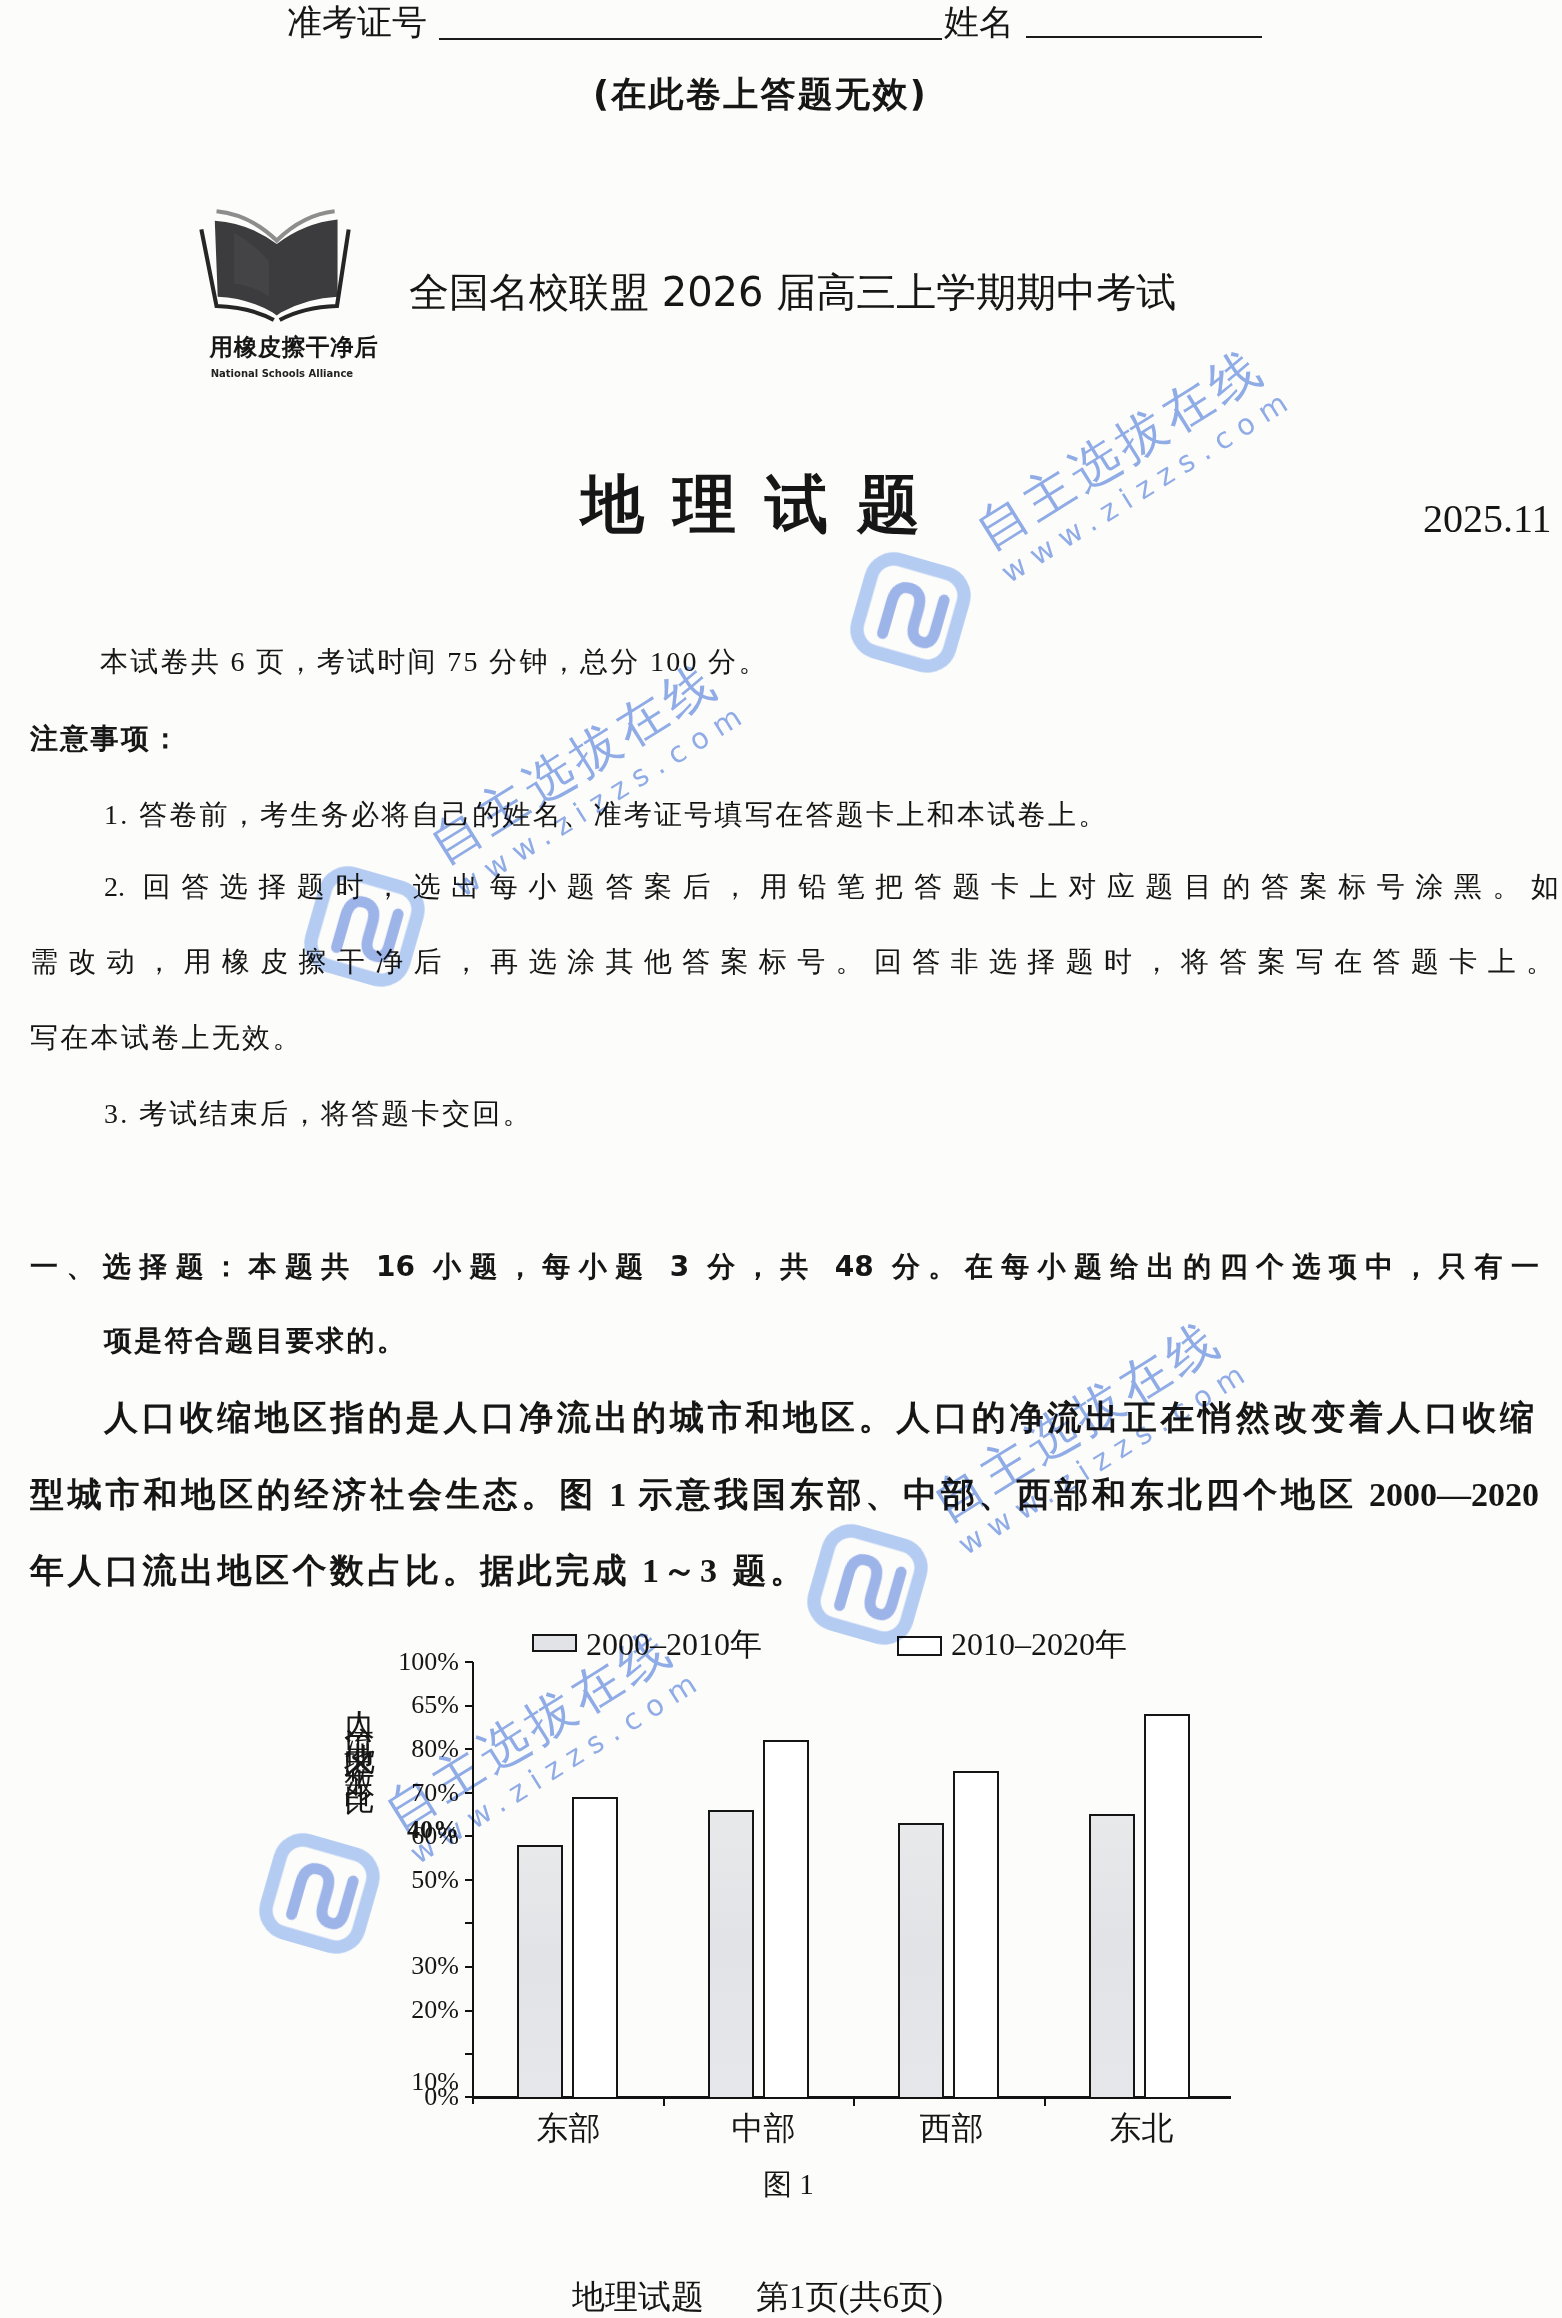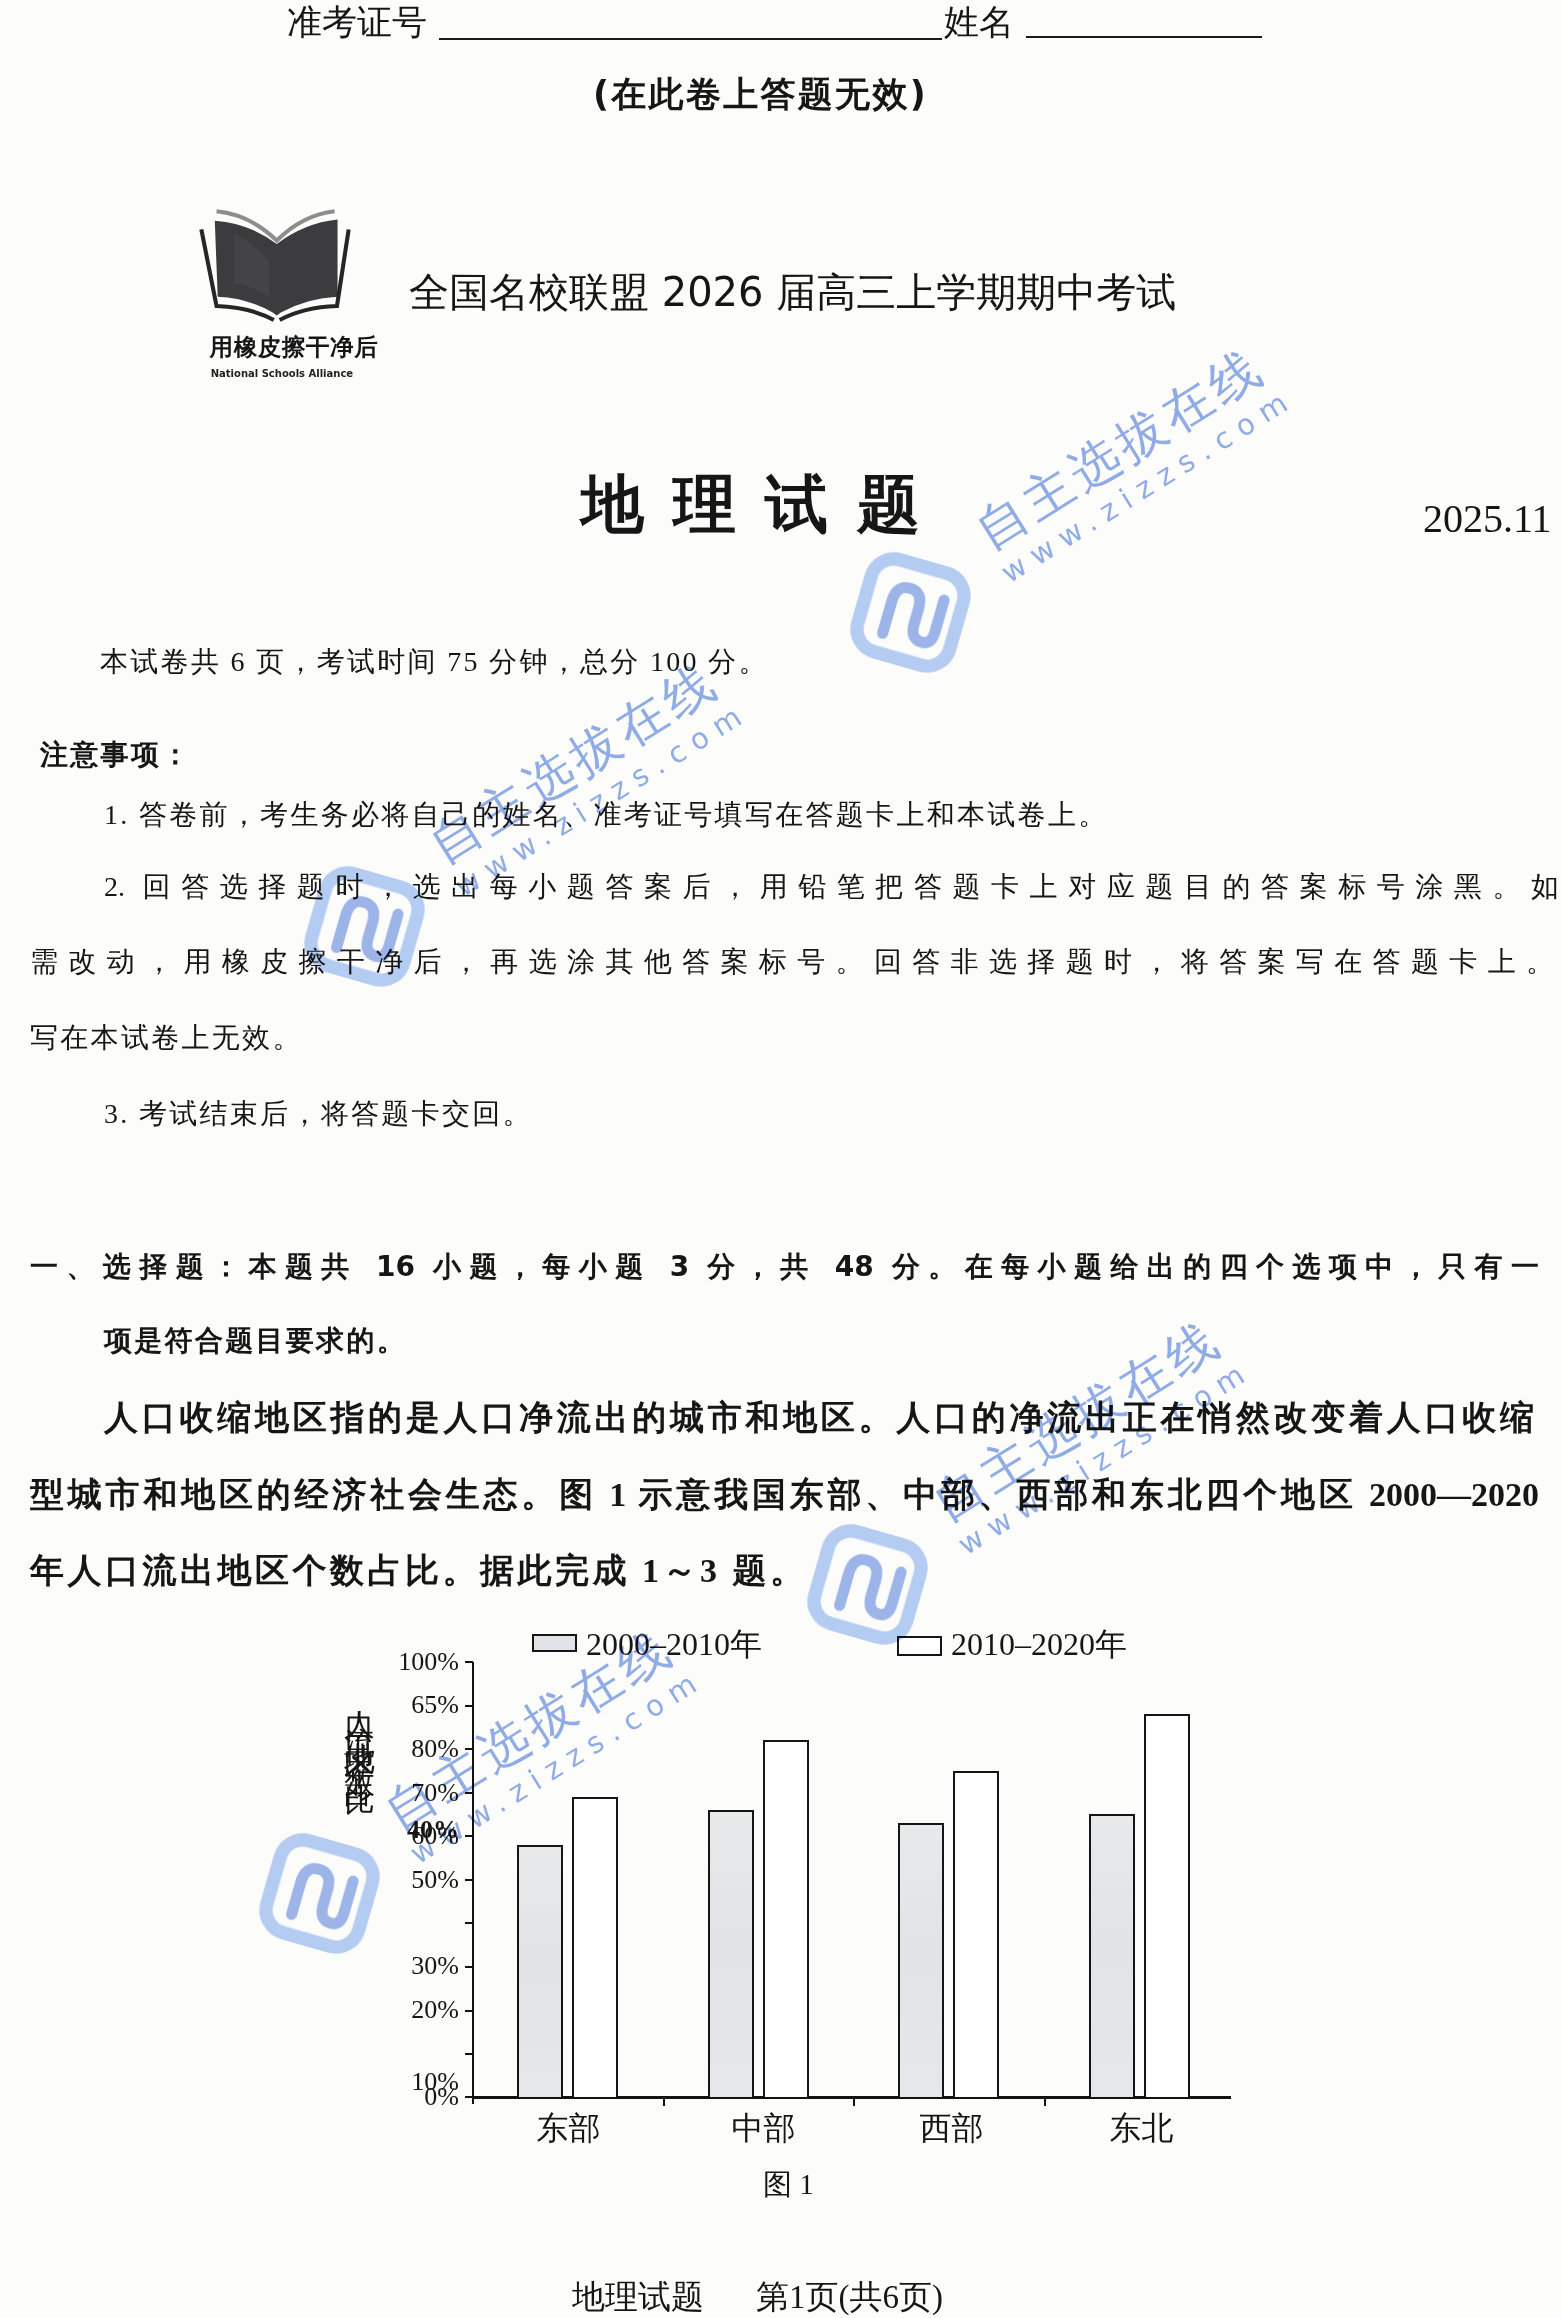--- a/index.html
+++ b/index.html
@@ -78,21 +78,21 @@
   </svg>
   <div class="abs logo-cn sans" style="left:10.6px; top:127px;">用橡皮擦干净后</div>
   <div class="abs logo-en sans" style="left:11.7px; top:160px;">National Schools Alliance</div>
 </div>
 
 <div class="abs exam-title sans" style="left:409px; top:268px;">全国名校联盟 2026 届高三上学期期中考试</div>
 <div class="abs subject sans" style="left:581px; top:473px;">地理试题</div>
 <div class="abs date serif" style="left:1423px; top:499px;">2025.11</div>
 
 <div class="abs body-line" style="left:100px; top:644px;">本试卷共 6 页，考试时间 75 分钟，总分 100 分。</div>
-<div class="abs body-line bold sans" style="left:40px; top:721px;margin-top:16px;">注意事项：</div>
+<div class="abs body-line bold sans" style="left:30px; top:721px;">注意事项：</div>
 <div class="abs body-line" style="left:104px; top:797px;">1. 答卷前，考生务必将自己的姓名、准考证号填写在答题卡上和本试卷上。</div>
 <div class="abs body-line just" style="left:104px; top:869px; width:1455px;">2. 回答选择题时，选出每小题答案后，用铅笔把答题卡上对应题目的答案标号涂黑。如</div>
 <div class="abs body-line just" style="left:30px; top:944px; width:1524px;">需改动，用橡皮擦干净后，再选涂其他答案标号。回答非选择题时，将答案写在答题卡上。</div>
 <div class="abs body-line" style="left:30px; top:1020px;">写在本试卷上无效。</div>
 <div class="abs body-line" style="left:104px; top:1096px;">3. 考试结束后，将答题卡交回。</div>
 
 <div class="abs body-line just bold sans" style="left:30px; top:1249px; width:1509px;">一、选择题：本题共 16 小题，每小题 3 分，共 48 分。在每小题给出的四个选项中，只有一</div>
 <div class="abs body-line bold sans" style="left:104px; top:1323px;">项是符合题目要求的。</div>
 
 <div class="abs passage just" style="left:104px; top:1401px; width:1430px;">人口收缩地区指的是人口净流出的城市和地区。人口的净流出正在悄然改变着人口收缩</div>

